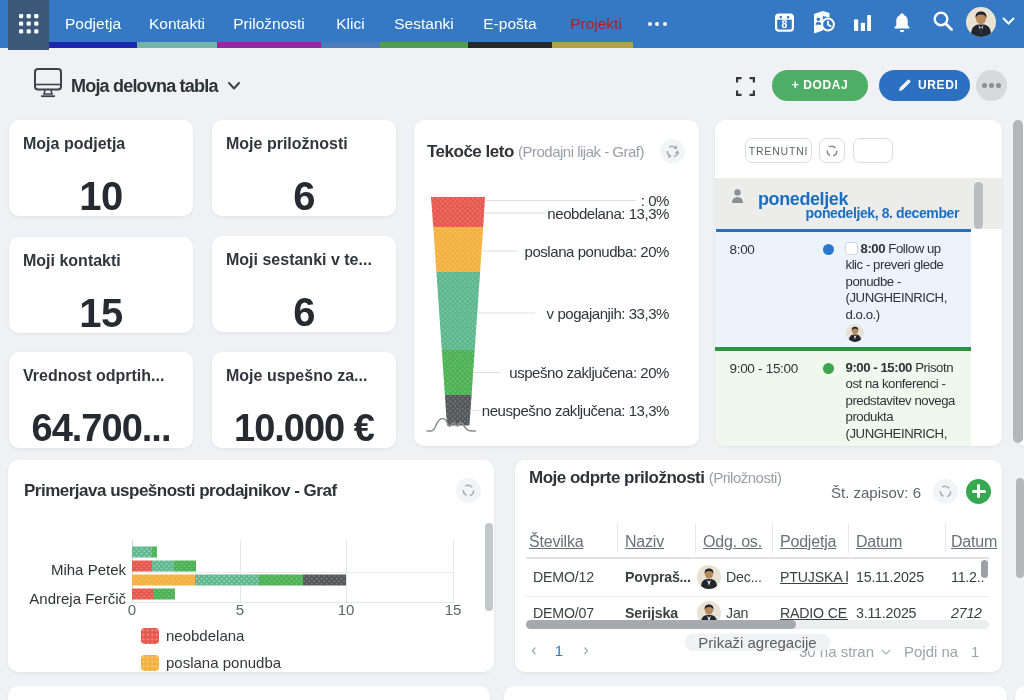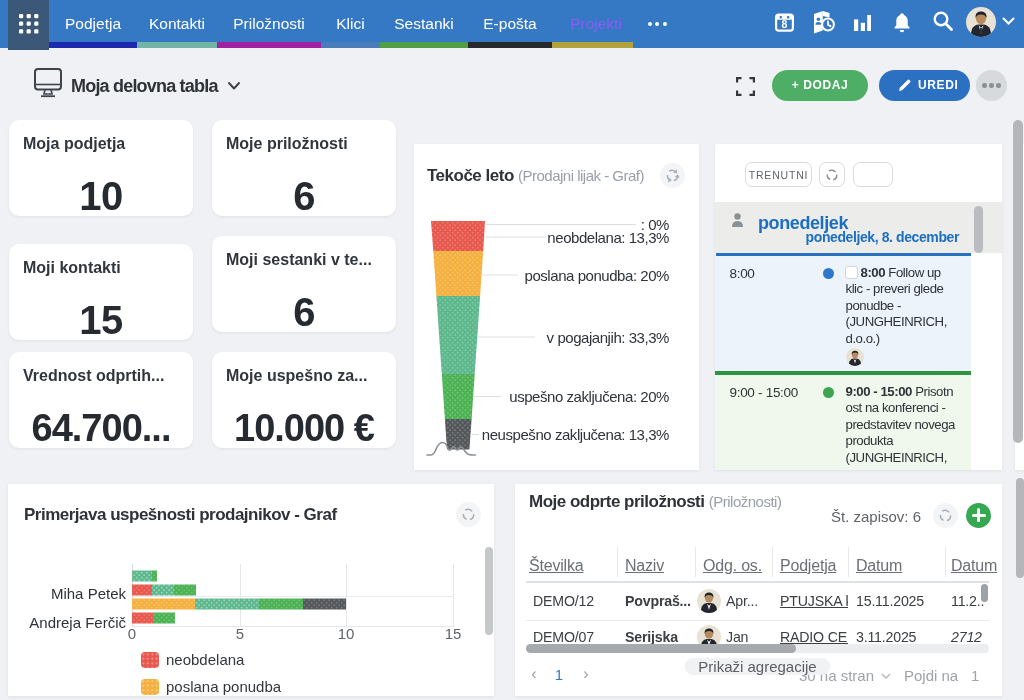--- a/index.html
+++ b/index.html
@@ -1,19 +1,19 @@
 <!DOCTYPE html>
 <html><head>
 <meta charset="utf-8">
 <style>
   * { margin:0; padding:0; box-sizing:border-box; }
   html,body { width:1024px; height:700px; overflow:hidden; }
   body { font-family:"Liberation Sans", sans-serif; background:#eff1f4; position:relative; }
   .abs { position:absolute; }
-  .card { position:absolute; background:#fff; border-radius:0; box-shadow:0 1px 3px rgba(40,50,60,.08);margin-top:24px; }
+  .card { position:absolute; background:#fff; border-radius:10px; box-shadow:0 1px 3px rgba(40,50,60,.08); }
   .ttl { font-size:17px; font-weight:bold; color:#2e3338; letter-spacing:-.5px; }
   .sub { font-size:15px; font-weight:normal; color:#9aa0a8; }
   .refbtn { position:absolute; width:25px; height:25px; border-radius:50%; background:#f3f4f6; }
   .refbtn svg { position:absolute; left:5px; top:5px; }
 </style>
 </head>
 <body>
 
 
 <div class="abs" style="left:0;top:0;width:1024px;height:48px;background:#3578c4;"></div>
@@ -30,21 +30,21 @@
       <rect x="7.6" y="15.2" width="4.2" height="4.2" rx="1.2"></rect>
       <rect x="15.2" y="15.2" width="4.2" height="4.2" rx="1.2"></rect>
   </g>
 </svg>
 <div class="abs" style="top:14.5px;left:49px;width:88px;text-align:center;color:#fff;font-size:15.5px;">Podjetja</div>
 <div class="abs" style="top:14.5px;left:137px;width:80px;text-align:center;color:#fff;font-size:15.5px;">Kontakti</div>
 <div class="abs" style="top:14.5px;left:217px;width:104px;text-align:center;color:#fff;font-size:15.5px;">Priložnosti</div>
 <div class="abs" style="top:14.5px;left:321px;width:59px;text-align:center;color:#fff;font-size:15.5px;">Klici</div>
 <div class="abs" style="top:14.5px;left:380px;width:88px;text-align:center;color:#fff;font-size:15.5px;">Sestanki</div>
 <div class="abs" style="top:14.5px;left:468px;width:84px;text-align:center;color:#fff;font-size:15.5px;">E-pošta</div>
-<div class="abs" style="top:14.5px;left:552px;width:88px;text-align:center;color:#8b5cf6;font-size:15.5px;">Projekti</div>
+<div class="abs" style="top:14.5px;left:552px;width:88px;text-align:center;color:#b91c1c;font-size:15.5px;">Projekti</div>
 <span class="abs" style="left:647.5px;top:21.5px;width:4.2px;height:4.2px;border-radius:50%;background:#fff;"></span>
 <span class="abs" style="left:655px;top:21.5px;width:4.2px;height:4.2px;border-radius:50%;background:#fff;"></span>
 <span class="abs" style="left:662.5px;top:21.5px;width:4.2px;height:4.2px;border-radius:50%;background:#fff;"></span>
 
 <svg class="abs" style="left:774.5px;top:13px;" width="19" height="19" viewBox="0 0 19 19">
   <rect x="1.1" y="1.6" width="16.8" height="16" rx="2.6" fill="none" stroke="#fff" stroke-width="2.2"></rect>
   <rect x="1.1" y="1.6" width="16.8" height="5.2" rx="2.2" fill="#fff"></rect>
   <rect x="4.6" y="3.1" width="2.3" height="2.3" rx="0.7" fill="#3578c4"></rect>
   <rect x="12.0" y="3.1" width="2.3" height="2.3" rx="0.7" fill="#3578c4"></rect>
   <text x="9.5" y="15.2" font-size="10.5" font-weight="bold" fill="#fff" text-anchor="middle" font-family="Liberation Sans,sans-serif">8</text>
@@ -137,21 +137,21 @@
   .stat .n { position:absolute; left:0; right:0; bottom:0px; line-height:40px; text-align:center; font-size:40px; font-weight:bold; color:#262b31; letter-spacing:-.5px; }
 </style>
 <div class="stat" style="left:9px;top:120px;">
     <div class="t">Moja podjetja</div>
     <div class="n">10</div>
   </div>
 <div class="stat" style="left:212px;top:120px;">
     <div class="t">Moje priložnosti</div>
     <div class="n">6</div>
   </div>
-<div class="stat" style="left:9px;top:244px;padding-left:15px;">
+<div class="stat" style="left:9px;top:237px;padding-left:15px;">
     <div class="t">Moji kontakti</div>
     <div class="n">15</div>
   </div>
 <div class="stat" style="left:212px;top:236px;">
     <div class="t">Moji sestanki v te...</div>
     <div class="n">6</div>
   </div>
 <div class="stat" style="left:9px;top:352px;">
     <div class="t">Vrednost odprtih...</div>
     <div class="n" style="font-size:38px;letter-spacing:-1px;">64.700...</div>
@@ -360,21 +360,21 @@
         </clipPath>
       </defs>
     <g clip-path="url(#avc3)">
         <rect width="30" height="30" fill="#e8e2d4"></rect>
         <path d="M4 30 L6 22 Q8 18 12 17.5 L18 17.5 Q22 18 24 22 L26 30 Z" fill="#23262e"></path>
         <path d="M12.5 18 L15 21 L17.5 18 L15 26 Z" fill="#f4f2ee"></path>
         <ellipse cx="15" cy="11" rx="5.2" ry="6.2" fill="#b98a5e"></ellipse>
         <path d="M9.5 9 Q10 4.5 15 4.5 Q20 4.5 20.5 9 Q20.5 10.5 20 11 Q20 7.5 15 7.5 Q10 7.5 10 11 Q9.5 10.5 9.5 9 Z" fill="#1e222a"></path>
       </g>
   </svg>
-  <div class="td" style="left:211px;top:109px;">Apr...</div>
+  <div class="td" style="left:211px;top:109px;">Dec...</div>
   <div class="td" style="left:265px;top:109px;width:68px;overflow:hidden;text-decoration:underline;">PTUJSKA k</div>
   <div class="td" style="left:341px;top:109px;">15.11.2025</div>
   <div class="td" style="left:436px;top:109px;">11.2.:</div>
   <div style="position:absolute;left:11px;top:135.5px;width:463px;height:1px;background:#e8eaed;"></div>
 
   <div class="td" style="left:18px;top:145px;">DEMO/07</div>
   <div class="td" style="left:110px;top:145px;font-weight:bold;">Serijska</div>
   <svg style="position:absolute;left:182px;top:141px;" width="24" height="24" viewBox="0 0 30 30">
     <g clip-path="url(#avc3)">
         <rect width="30" height="30" fill="#e8e2d4"></rect>

